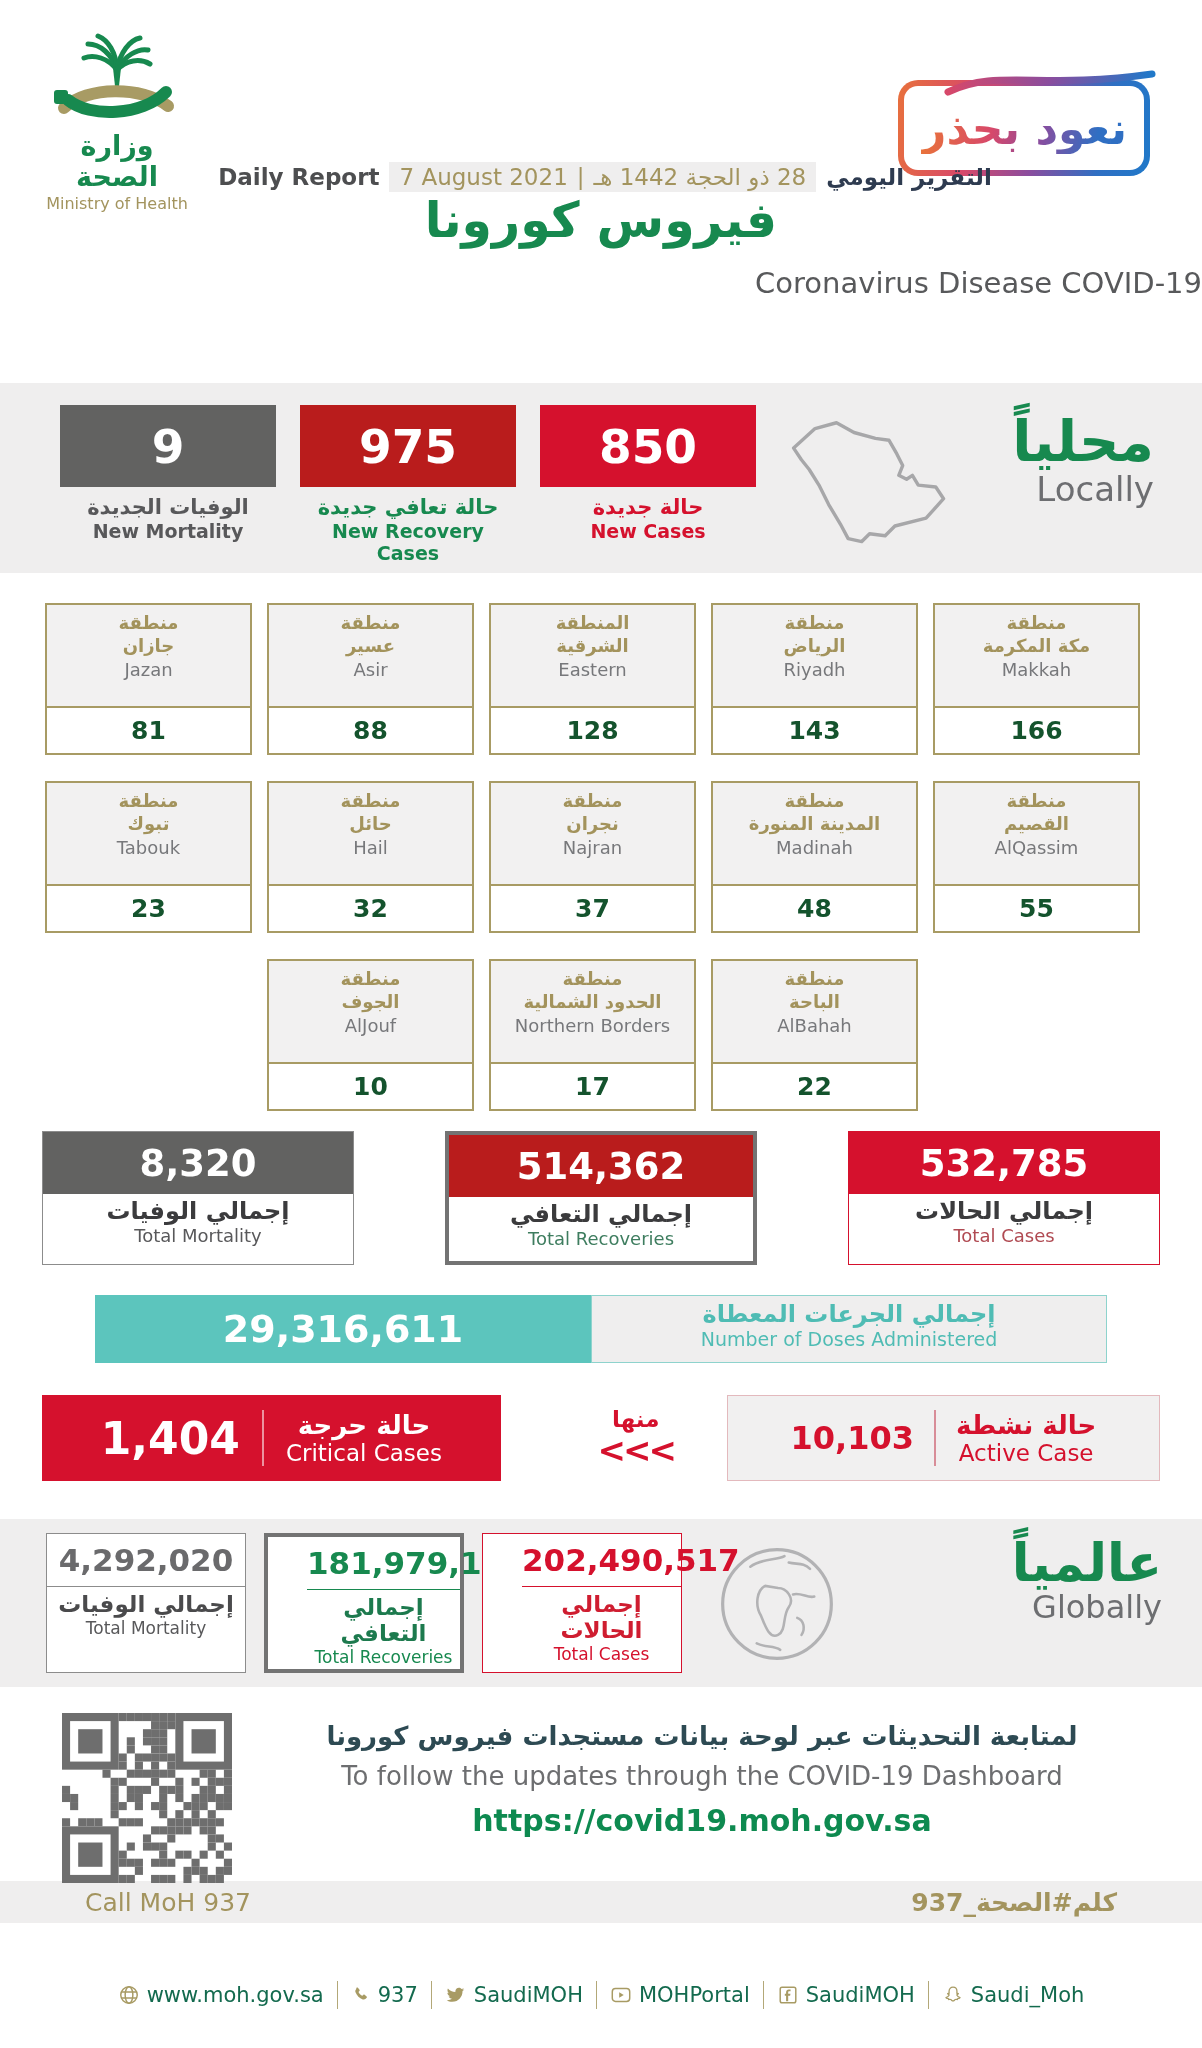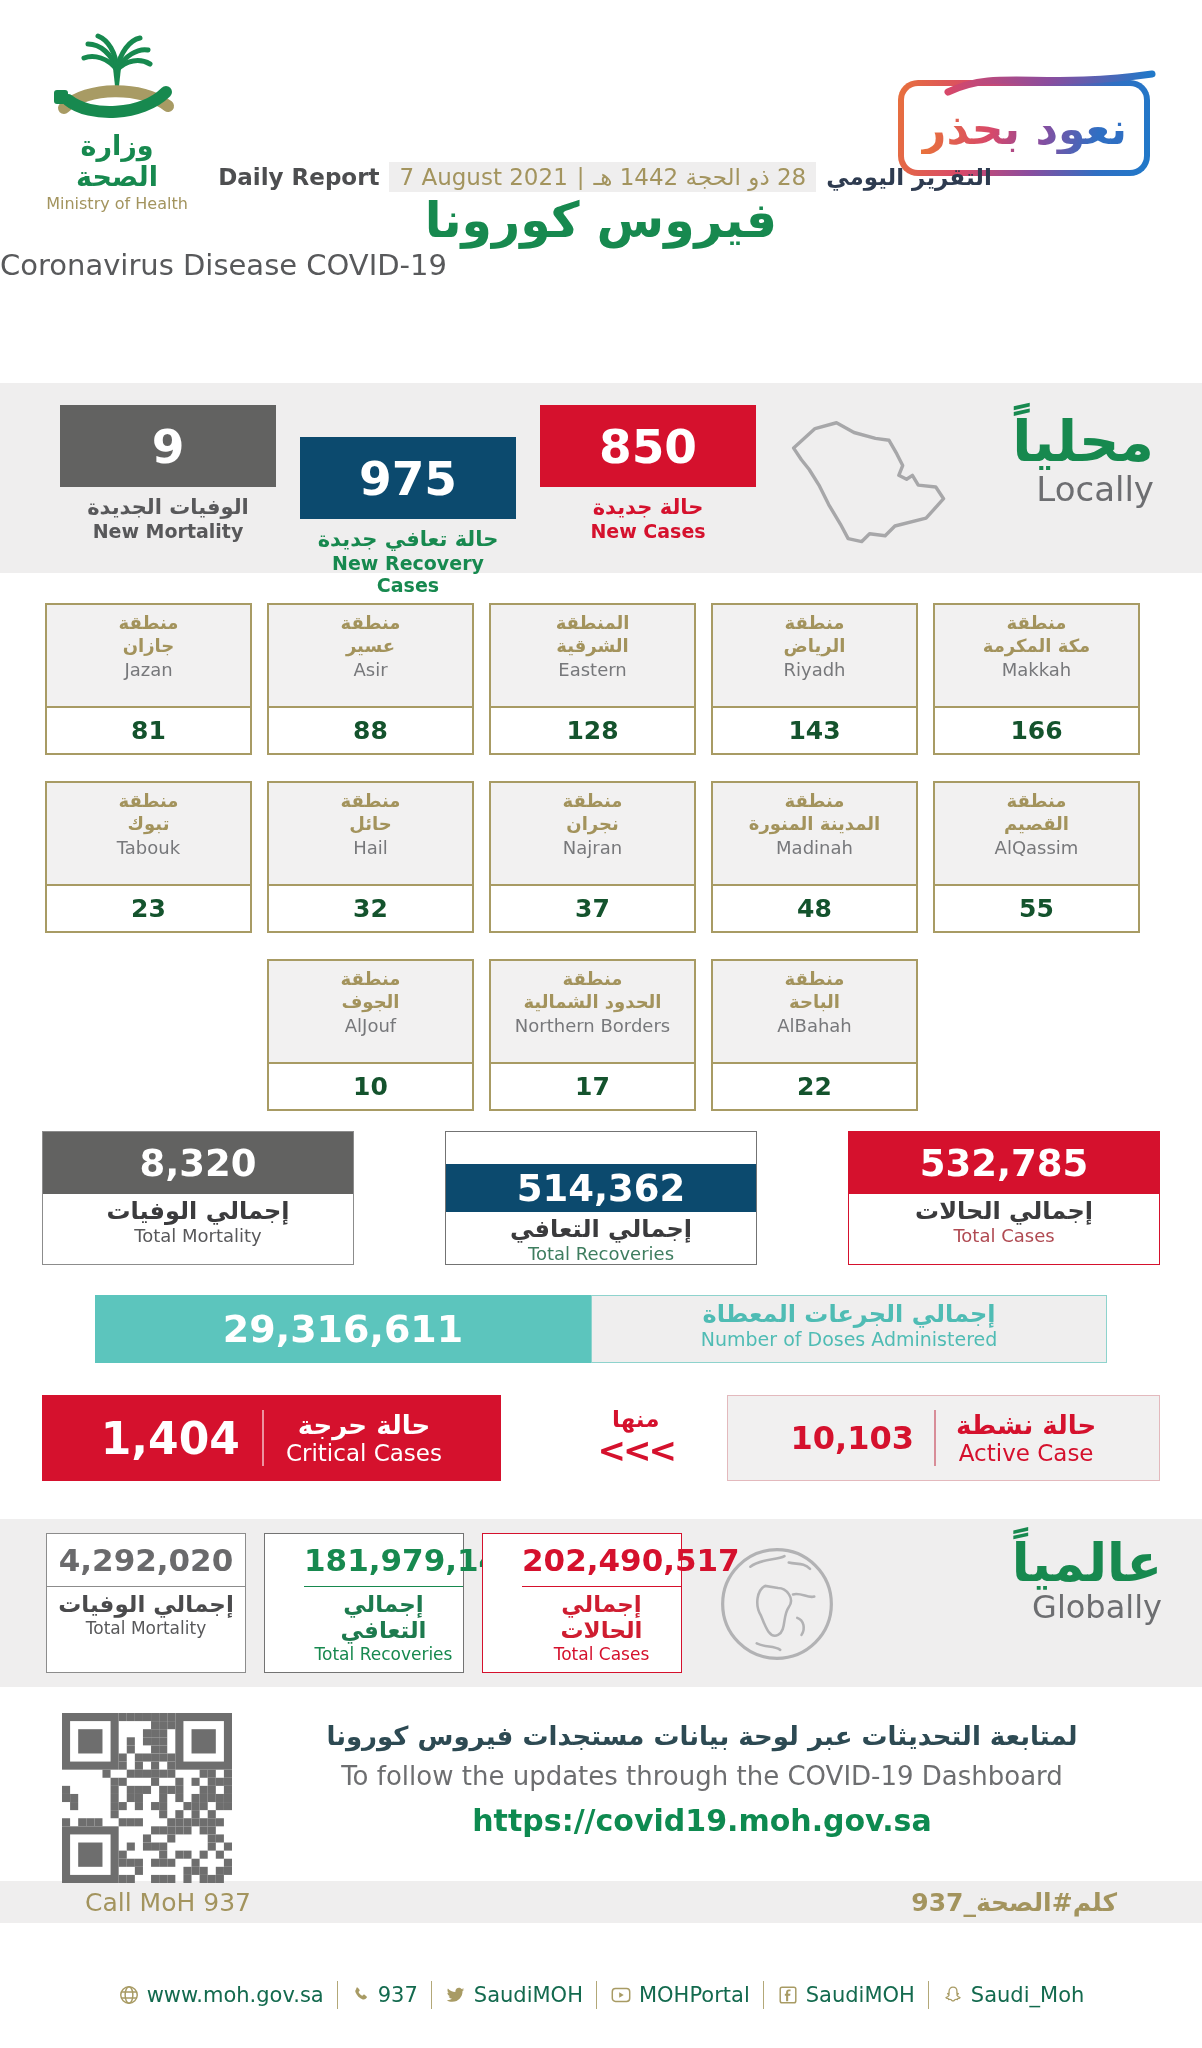--- a/index.html
+++ b/index.html
@@ -21,33 +21,33 @@
                 -webkit-background-clip:text; background-clip:text; color:transparent; }
   .badge-swoosh { position:absolute; left:-10px; top:-16px; width:272px; height:34px; }
   .date-row { position:absolute; top:162px; left:4px; width:100%;
               display:flex; justify-content:center; align-items:center; gap:10px; font-size:23px; }
   .dr-en { color:#4d4e50; font-weight:bold; }
   .dr-hl { background:#efeeee; color:#a3945e; padding:2px 10px; display:flex; gap:9px; align-items:center; }
   .dr-ar-date { direction:rtl;text-align:center; }
   .dr-arabic { color:#2e3b50; font-weight:bold; direction:rtl; }
   .title-ar { position:absolute; top:192px; left:0; width:100%; text-align:center;
               color:#17894f; font-size:49px; font-weight:bold; direction:rtl; }
-  .title-en { position:absolute; top:248px; left:0; width:100%; text-align:left;
+  .title-en { position:absolute; top:266px; left:0; width:100%; text-align:right;
               color:#58595b; font-size:29px; }
 
   
   .band { background:#efeeee; }
   .locally { height:190px; display:flex; padding:22px 48px 0 60px; gap:24px; }
   .stat { width:216px; text-align:center; }
   .stat-box { height:82px; display:flex; align-items:center; justify-content:center;
               color:#fff; font-size:47px; font-weight:bold; }
   .stat-ar { font-size:21px; font-weight:bold; direction:rtl; margin-top:8px; }
   .stat-en { font-size:19px; font-weight:bold; margin-top:1px; }
   .bg-gray { background:#626261; } .c-gray { color:#58585a; }
-  .bg-green { background:#0c4a6e;margin-top:32px; } .c-green { color:#17894f; }
+  .bg-green { background:#b91c1c; } .c-green { color:#17894f; }
   .bg-red { background:#d5112d; } .c-red { color:#d5112d; }
   .map-wrap { width:185px; padding-top:8px; }
   .loc-title { flex:1; text-align:right; padding-top:6px; }
   .loc-ar { color:#17894f; font-size:56px; font-weight:bold; direction:rtl; line-height:1.1; }
   .loc-en { color:#6d6e71; font-size:34px; margin-top:-4px; }
 
   
   .regions { padding:30px 0 0 45px; }
   .rgrid { display:grid; grid-template-columns:repeat(5,207px); column-gap:15px; row-gap:26px; }
   .card { border:2px solid #a89b64; background:#fff; height:152px; display:flex; flex-direction:column; }
@@ -59,21 +59,21 @@
               color:#14532d; font-size:25px; font-weight:bold; }
 
   
   .totals { display:flex; justify-content:space-between; padding:20px 42px 0 42px; }
   .tot { width:312px; height:134px; background:#fff; display:flex; flex-direction:column; }
   .tot-head { height:62px; display:flex; align-items:center; justify-content:center;
               color:#fff; font-size:37px; font-weight:bold; }
   .tot-body { flex:1; text-align:center; padding-top:3px; }
   .tot-ar { font-size:24px; font-weight:bold; color:#3b3b3d; direction:rtl; }
   .tot-en { font-size:18px; margin-top:0px; }
-  .b-gray { border:1px solid #8c8c8c; } .b-green { border:1px solid #737373; } .b-red { border:1px solid #d5112d; }
+  .b-gray { border:1px solid #8c8c8c; } .b-green { border:4px solid #737373; } .b-red { border:1px solid #d5112d; }
 
   
   .doses { display:flex; justify-content:center; margin-top:30px; height:68px; padding:0 95px; }
   .dose-num { width:500px; background:#5cc5bd; color:#fff; font-size:38px; font-weight:bold;
               display:flex; align-items:center; justify-content:center; }
   .dose-label { width:520px; background:#efeeee; border:1px solid #8ed3cd; text-align:center; padding-top:4px; }
   .dose-ar { color:#4fbcb4; font-size:24px; font-weight:bold; direction:rtl; }
   .dose-en { color:#4fbcb4; font-size:19px; }
 
   

